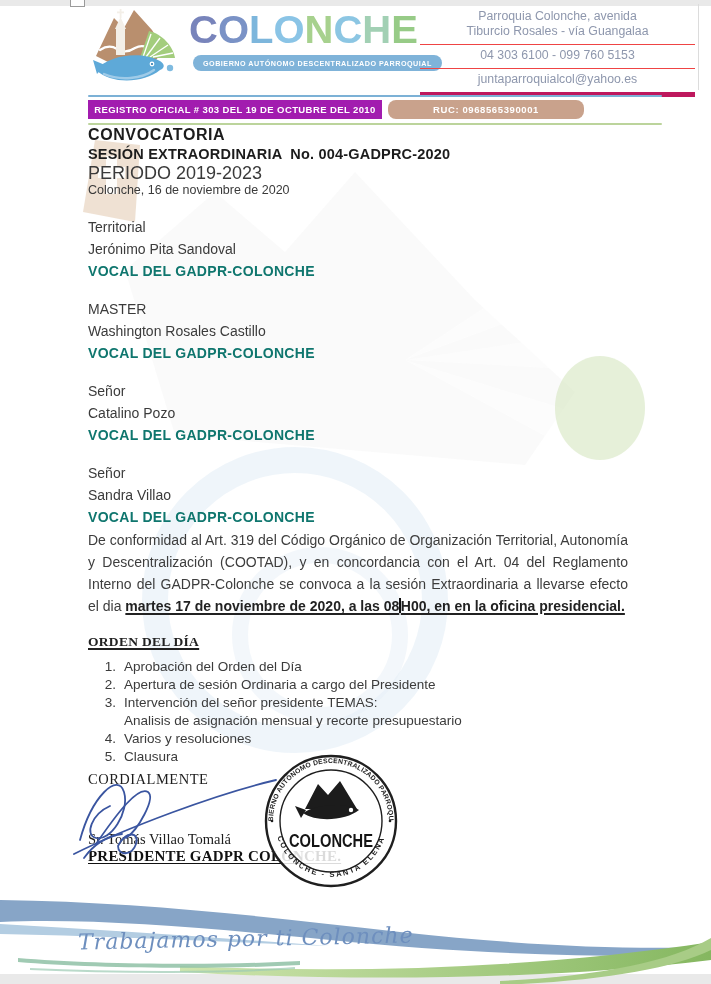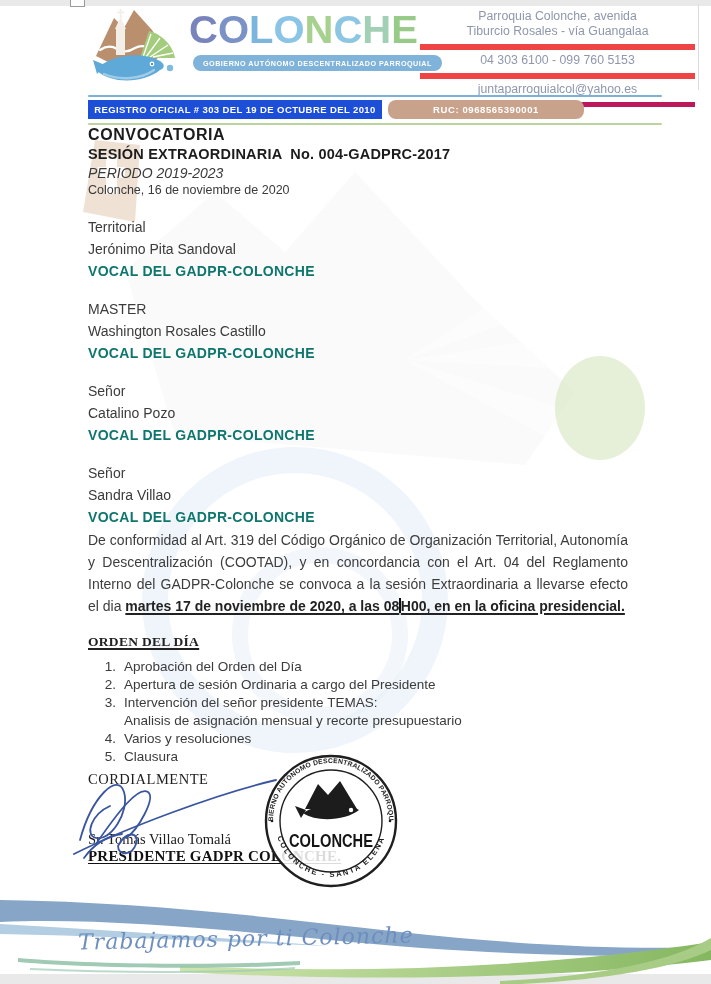--- a/index.html
+++ b/index.html
@@ -18,35 +18,35 @@
   .object-handle{left:70px;top:-4px;width:15px;height:11px;background:#fdfdfd;border:1.5px solid #9a9a9a;box-sizing:border-box;}
 
   
   .watermark{left:55px;top:130px;z-index:0;pointer-events:none;}
 
   
   .logo-graphic{left:90px;top:4px;z-index:1;}
   .logo-word{left:189px;top:8px;z-index:1;font-weight:800;font-size:40px;line-height:44px;letter-spacing:0px;transform:scaleY(.96);transform-origin:top left;white-space:nowrap;}
   .logo-tagline{left:193px;top:55px;z-index:1;background:#7fb3d9;color:#ffffff;font-size:7.2px;font-weight:bold;letter-spacing:.5px;padding:4px 10px 3px 10px;border-radius:9px;white-space:nowrap;}
   .contact{left:420px;top:6px;width:275px;z-index:1;text-align:center;color:#8e97ad;font-size:12.3px;line-height:15px;}
-  .contact .row{padding:3px 0 5px 0;border-bottom:6px solid #ef4444;}
+  .contact .row{padding:3px 0 5px 0;border-bottom:1px solid #ef4444;}
   .contact .row:last-child{border-bottom:5px solid #be185d;}
 
   .rule-blue{left:88px;top:95px;width:574px;height:2px;background:#7cb1d6;border-radius:2px;z-index:1;}
-  .registro-left{left:88px;top:100px;width:294px;height:19px;background:#1d4ed8;z-index:1;
+  .registro-left{left:88px;top:100px;width:294px;height:19px;background:#a21caf;z-index:1;
     color:#fff;font-size:9.5px;font-weight:bold;letter-spacing:.4px;text-align:center;line-height:19px;white-space:nowrap;}
   .registro-right{left:388px;top:100px;width:196px;height:19px;background:#c9a28c;z-index:1;
     color:#fff;font-size:9.5px;font-weight:bold;letter-spacing:.6px;text-align:center;line-height:19px;border-radius:8px;}
   .rule-green{left:88px;top:123px;width:574px;height:2px;background:#bcd49c;border-radius:2px;z-index:1;}
 
   
   .title-block{left:88px;top:125px;width:540px;z-index:1;color:#1c1c1c;}
   .doc-title{font-size:16px;font-weight:800;letter-spacing:.6px;line-height:19px;}
   .doc-subtitle{font-size:14.5px;font-weight:800;letter-spacing:.2px;line-height:20px;white-space:pre;}
-  .doc-period{font-size:14px;line-height:18px;color:#3a3a3a;font-style:italic;}
+  .doc-period{font-size:18px;line-height:18px;color:#3a3a3a;}
   .doc-dateline{font-size:12.5px;line-height:16px;color:#3a3a3a;}
 
   
   .recipients{left:88px;top:216px;width:540px;z-index:1;}
   .recipient{margin-bottom:16px;font-size:14px;line-height:22px;color:#3b3b3b;}
   .recipient .role{font-weight:bold;letter-spacing:.3px;color:#0f766e;}
 
   
   .para{left:88px;top:529px;width:540px;z-index:1;margin:0;font-size:14px;line-height:22px;text-align:justify;color:#3d3d3d;}
   .para b{color:#222;}
@@ -130,21 +130,21 @@
   <div class="row">juntaparroquialcol@yahoo.es</div>
 </div>
 
 <div class="abs rule-blue"></div>
 <div class="abs registro-left">REGISTRO OFICIAL # 303 DEL 19 DE OCTUBRE DEL 2010</div>
 <div class="abs registro-right">RUC: 0968565390001</div>
 <div class="abs rule-green"></div>
 
 <div class="abs title-block">
   <div class="doc-title">CONVOCATORIA</div>
-  <div class="doc-subtitle">SESIÓN EXTRAORDINARIA  No. 004-GADPRC-2017</div>
+  <div class="doc-subtitle">SESIÓN EXTRAORDINARIA  No. 004-GADPRC-2020</div>
   <div class="doc-period">PERIODO 2019-2023</div>
   <div class="doc-dateline">Colonche, 16 de noviembre de 2020</div>
 </div>
 
 <div class="abs recipients">
 
     <div class="recipient">
       <div>Territorial</div>
       <div>Jerónimo Pita Sandoval</div>
       <div class="role">VOCAL DEL GADPR-COLONCHE</div>

